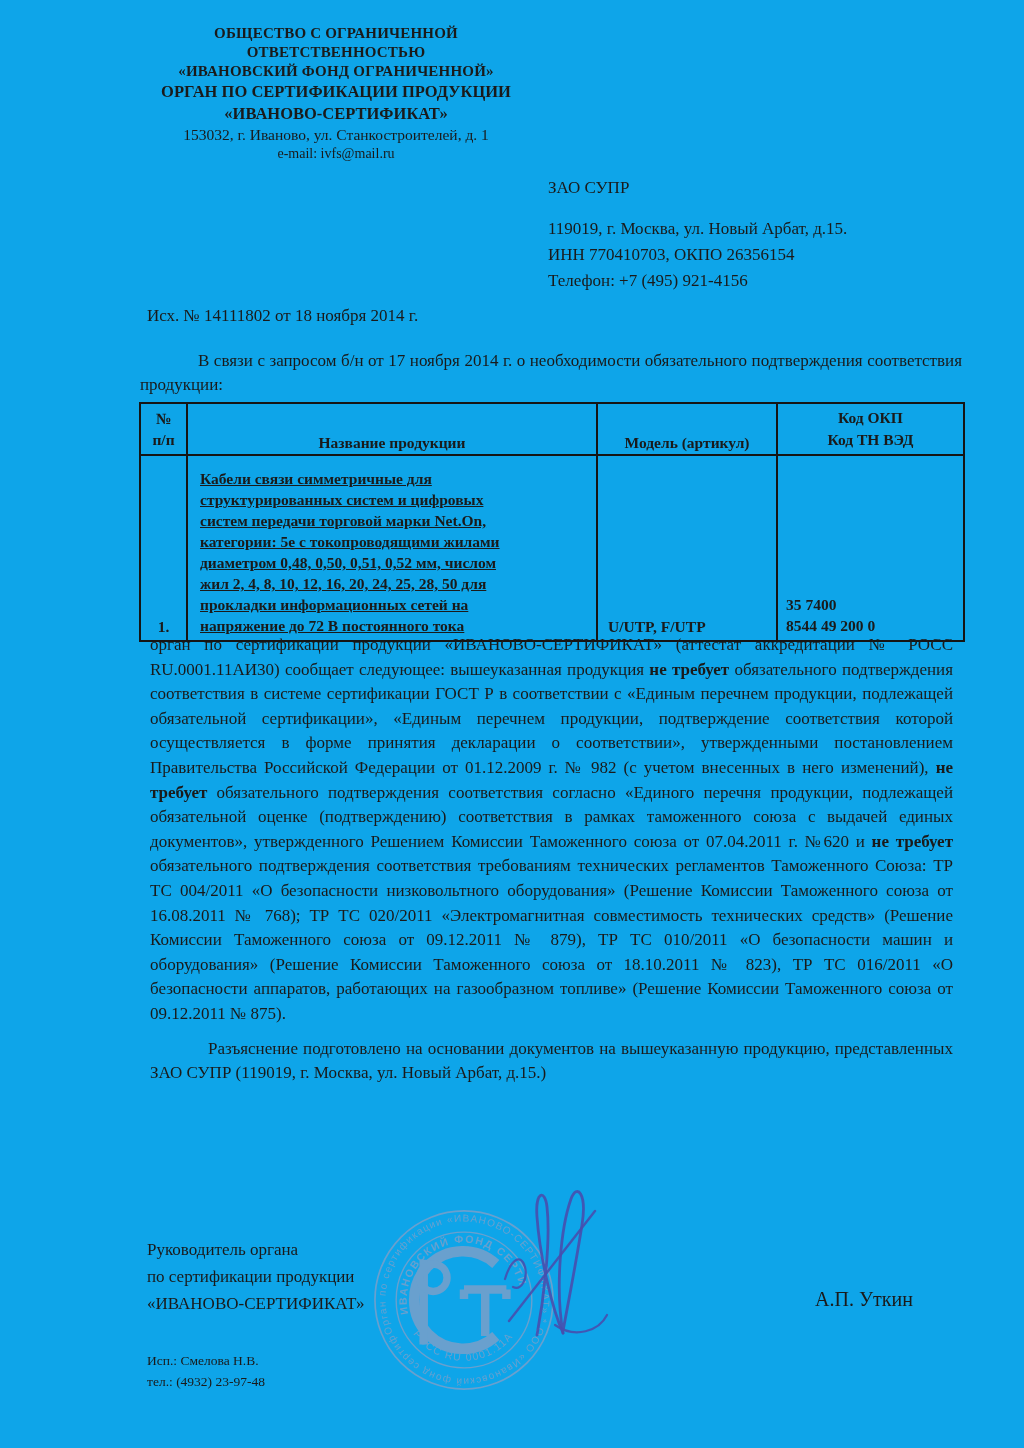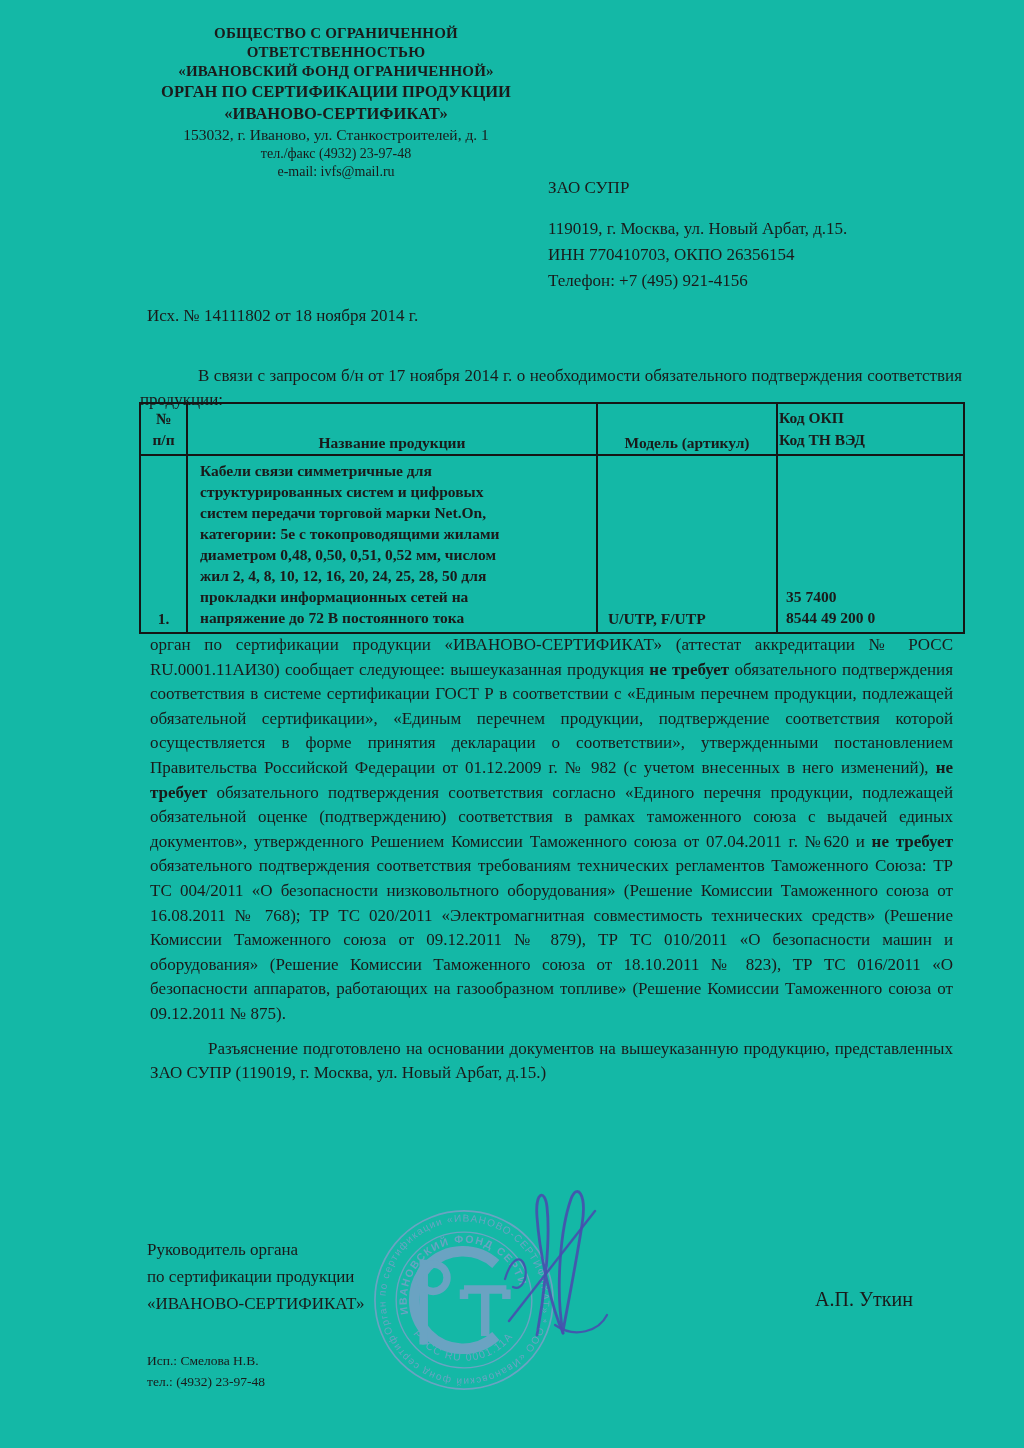--- a/index.html
+++ b/index.html
@@ -1,53 +1,53 @@
 <!DOCTYPE html>
 <html lang="ru" style="--stamp-blue: #7d9fc9; --ink-blue: #474fae; --text: #1a1a1a;"><head>
 <meta charset="utf-8">
 <title>Разъяснение ИВАНОВО-СЕРТИФИКАТ</title>
 <style>
   html,body { margin:0; padding:0; background:#ffffff; }
   :root { --stamp-blue:#7d9fc9; --ink-blue:#474fae; --text:#1a1a1a; }
   .page {
     position:relative; width:1024px; height:1448px; margin:0 auto;
-    background:#14b8a6; color:var(--text);
+    background:#0ea5e9; color:var(--text);
     font-family:"Liberation Serif","DejaVu Serif",serif;
     overflow:hidden;
   }
   
   .org-header { position:absolute; left:130px; top:24px; width:412px; text-align:center; }
   .org-top    { font-weight:bold; font-size:15px;   line-height:19px; letter-spacing:.2px; }
   .org-main   { font-weight:bold; font-size:16.5px; line-height:21.5px; }
   .org-addr   { font-size:15.5px; line-height:20px; margin-top:1px; }
   .org-tel    { font-size:14px; line-height:18px; }
   .org-mail   { font-size:14px; line-height:18px; }
   
   .recipient { position:absolute; left:548px; top:176px; font-size:17px; }
   .recipient .name { line-height:24px; margin-bottom:16px; }
   .recipient .lines div { line-height:26px; }
   
   .refline { position:absolute; left:147px; top:306px; font-size:17px; }
   
   .intro {
-    position:absolute; left:140px; top:364px; width:822px;
+    position:absolute; left:140px; top:349px; width:822px;
     font-size:17px; line-height:23.5px; text-align:justify; text-indent:58px;
   }
   
   .doc-table {
     position:absolute; left:139px; top:402px; width:824px;
     border-collapse:collapse; table-layout:fixed; font-weight:bold;
   }
   .doc-table td { border:2px solid #151515; font-size:15.5px; }
   .th-num   { text-align:center; vertical-align:middle; line-height:21px; height:48px; }
   .th-name  { text-align:center; vertical-align:bottom; padding-bottom:2px; }
   .th-model { text-align:center; vertical-align:bottom; padding-bottom:2px; }
-  .th-code  { text-align:left; vertical-align:middle; line-height:22px; }
+  .th-code  { text-align:center; vertical-align:middle; line-height:22px; }
   .td-num   { text-align:center; vertical-align:bottom; padding-bottom:4px; height:170px; }
-  .td-name  { vertical-align:top; padding:4px 18px 4px 12px; }
+  .td-name  { vertical-align:top; padding:12px 18px 4px 12px;text-decoration:underline; }
   .td-name div { line-height:21px; white-space:nowrap; }
   .td-model { vertical-align:bottom; padding:0 0 4px 10px; }
   .td-code  { vertical-align:bottom; padding:0 0 4px 8px; }
   .td-code div { line-height:21px; }
   
   .main-text {
     position:absolute; left:140px; top:623px; width:823px;
     font-size:17px; line-height:24.6px; text-align:justify;
   }
   .main-text p { margin:10px; }
@@ -78,21 +78,20 @@
     <div class="org-top">
         <div>ОБЩЕСТВО С ОГРАНИЧЕННОЙ</div>
         <div>ОТВЕТСТВЕННОСТЬЮ</div>
         <div>«ИВАНОВСКИЙ ФОНД ОГРАНИЧЕННОЙ»</div>
       </div>
     <div class="org-main">
         <div>ОРГАН ПО СЕРТИФИКАЦИИ ПРОДУКЦИИ</div>
         <div>«ИВАНОВО-СЕРТИФИКАТ»</div>
       </div>
     <div class="org-addr">153032, г. Иваново, ул. Станкостроителей, д. 1</div>
-    <div class="org-tel">тел./факс (4932) 23-97-48</div>
     <div class="org-mail">e-mail: ivfs@mail.ru</div>
   </div>
 
   <div class="recipient">
     <div class="name">ЗАО СУПР</div>
     <div class="lines">
         <div>119019, г. Москва, ул. Новый Арбат, д.15.</div>
         <div>ИНН 770410703, ОКПО 26356154</div>
         <div>Телефон: +7 (495) 921-4156</div>
       </div>

